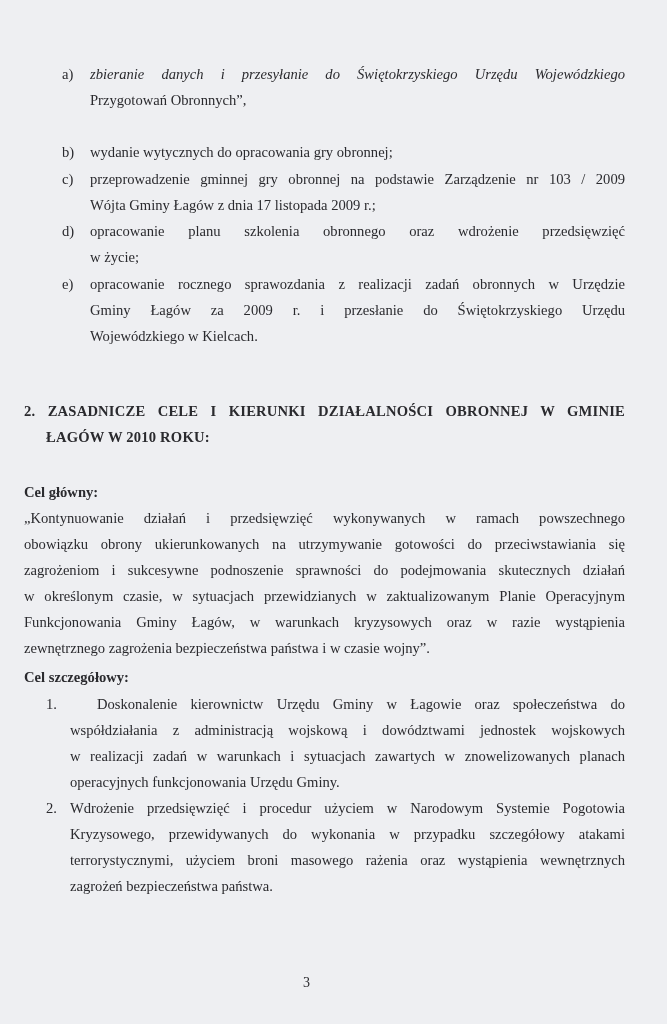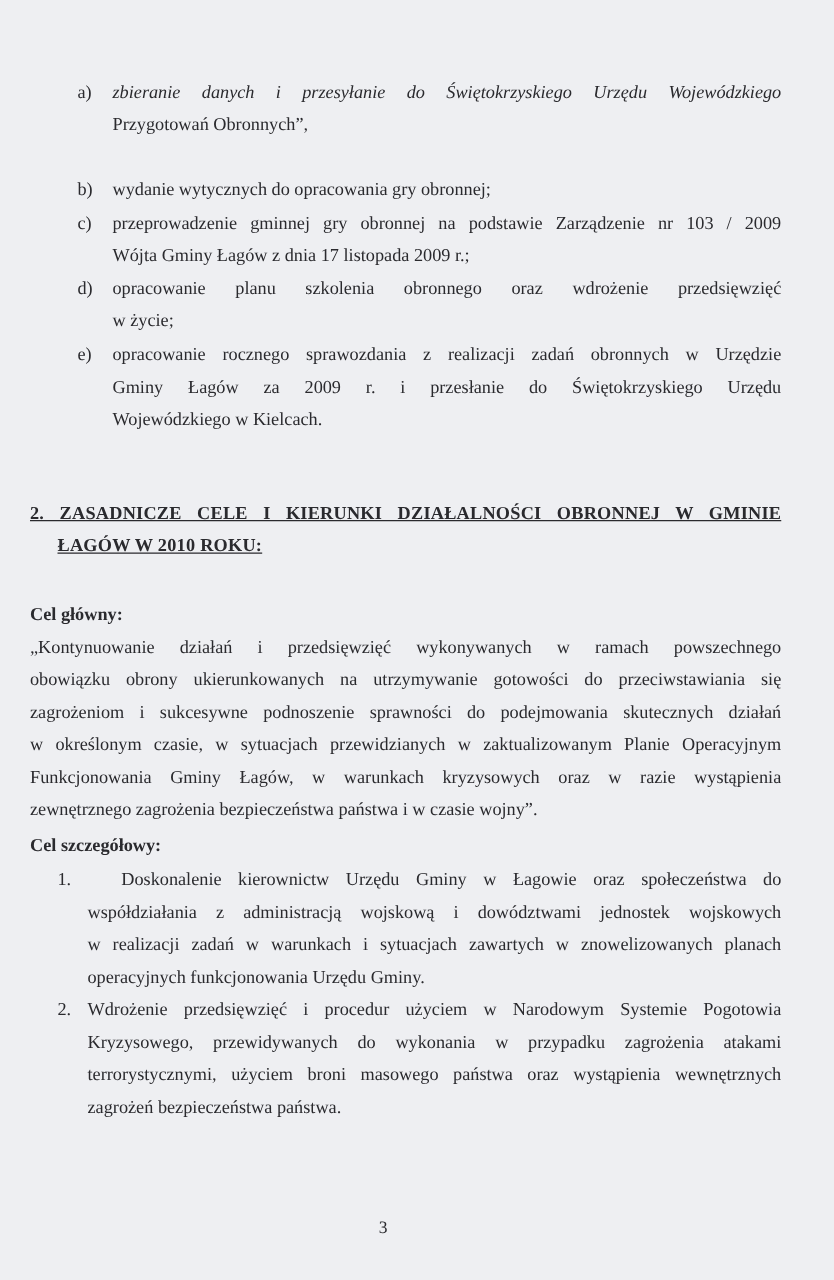--- a/index.html
+++ b/index.html
@@ -62,21 +62,21 @@
 
   <div class="list-item" style="left:62px; top:271px; width:563px;">
     <span class="lbl">e)</span>
     <div class="txt" style="left:28px; width:535px;">
       <span class="line" style="white-space: normal; text-align-last: justify;">opracowanie rocznego sprawozdania z realizacji zadań obronnych w Urzędzie</span>
       <span class="line" style="white-space: normal; text-align-last: justify;">Gminy Łagów za 2009 r. i przesłanie do Świętokrzyskiego Urzędu</span>
       <span class="line last" style="white-space: normal;">Wojewódzkiego w Kielcach.</span>
     </div>
   </div>
 
-  <div class="heading" style="top:398px; width:601px;text-decoration:underline;">
+  <div class="heading" style="top:398px; width:601px;">
     <span class="line" style="white-space: normal; text-align-last: justify;">2. ZASADNICZE CELE I KIERUNKI DZIAŁALNOŚCI OBRONNEJ W GMINIE</span>
     <span class="line last" style="padding-left: 22px; white-space: normal;">ŁAGÓW W 2010 ROKU:</span>
   </div>
 
   <div class="sub" style="top:479px;">Cel główny:</div>
   <div class="para" style="top:505px;">
     <span class="line" style="white-space: normal; text-align-last: justify;">„Kontynuowanie działań i przedsięwzięć wykonywanych w ramach powszechnego</span>
     <span class="line" style="white-space: normal; text-align-last: justify;">obowiązku obrony ukierunkowanych na utrzymywanie gotowości do przeciwstawiania się</span>
     <span class="line" style="white-space: normal; text-align-last: justify;">zagrożeniom i sukcesywne podnoszenie sprawności do podejmowania skutecznych działań</span>
     <span class="line" style="white-space: normal; text-align-last: justify;">w określonym czasie, w sytuacjach przewidzianych w zaktualizowanym Planie Operacyjnym</span>
@@ -93,20 +93,20 @@
       <span class="line" style="white-space: normal; text-align-last: justify;">współdziałania z administracją wojskową i dowództwami jednostek wojskowych</span>
       <span class="line" style="white-space: normal; text-align-last: justify;">w realizacji zadań w warunkach i sytuacjach zawartych w znowelizowanych planach</span>
       <span class="line last" style="white-space: normal;">operacyjnych funkcjonowania Urzędu Gminy.</span>
     </div>
   </div>
 
   <div class="list-item" style="left:46px; top:795px; width:579px;">
     <span class="lbl">2.</span>
     <div class="txt" style="left:24px; width:555px;">
       <span class="line" style="white-space: normal; text-align-last: justify;">Wdrożenie przedsięwzięć i procedur użyciem w Narodowym Systemie Pogotowia</span>
-      <span class="line" style="white-space: normal; text-align-last: justify;">Kryzysowego, przewidywanych do wykonania w przypadku zagrożenia atakami</span>
-      <span class="line" style="white-space: normal; text-align-last: justify;">terrorystycznymi, użyciem broni masowego państwa oraz wystąpienia wewnętrznych</span>
+      <span class="line" style="white-space: normal; text-align-last: justify;">Kryzysowego, przewidywanych do wykonania w przypadku szczegółowy atakami</span>
+      <span class="line" style="white-space: normal; text-align-last: justify;">terrorystycznymi, użyciem broni masowego rażenia oraz wystąpienia wewnętrznych</span>
       <span class="line last" style="white-space: normal;">zagrożeń bezpieczeństwa państwa.</span>
     </div>
   </div>
 
   <div class="page-num">3</div>
 </div>
 
 </body></html>

